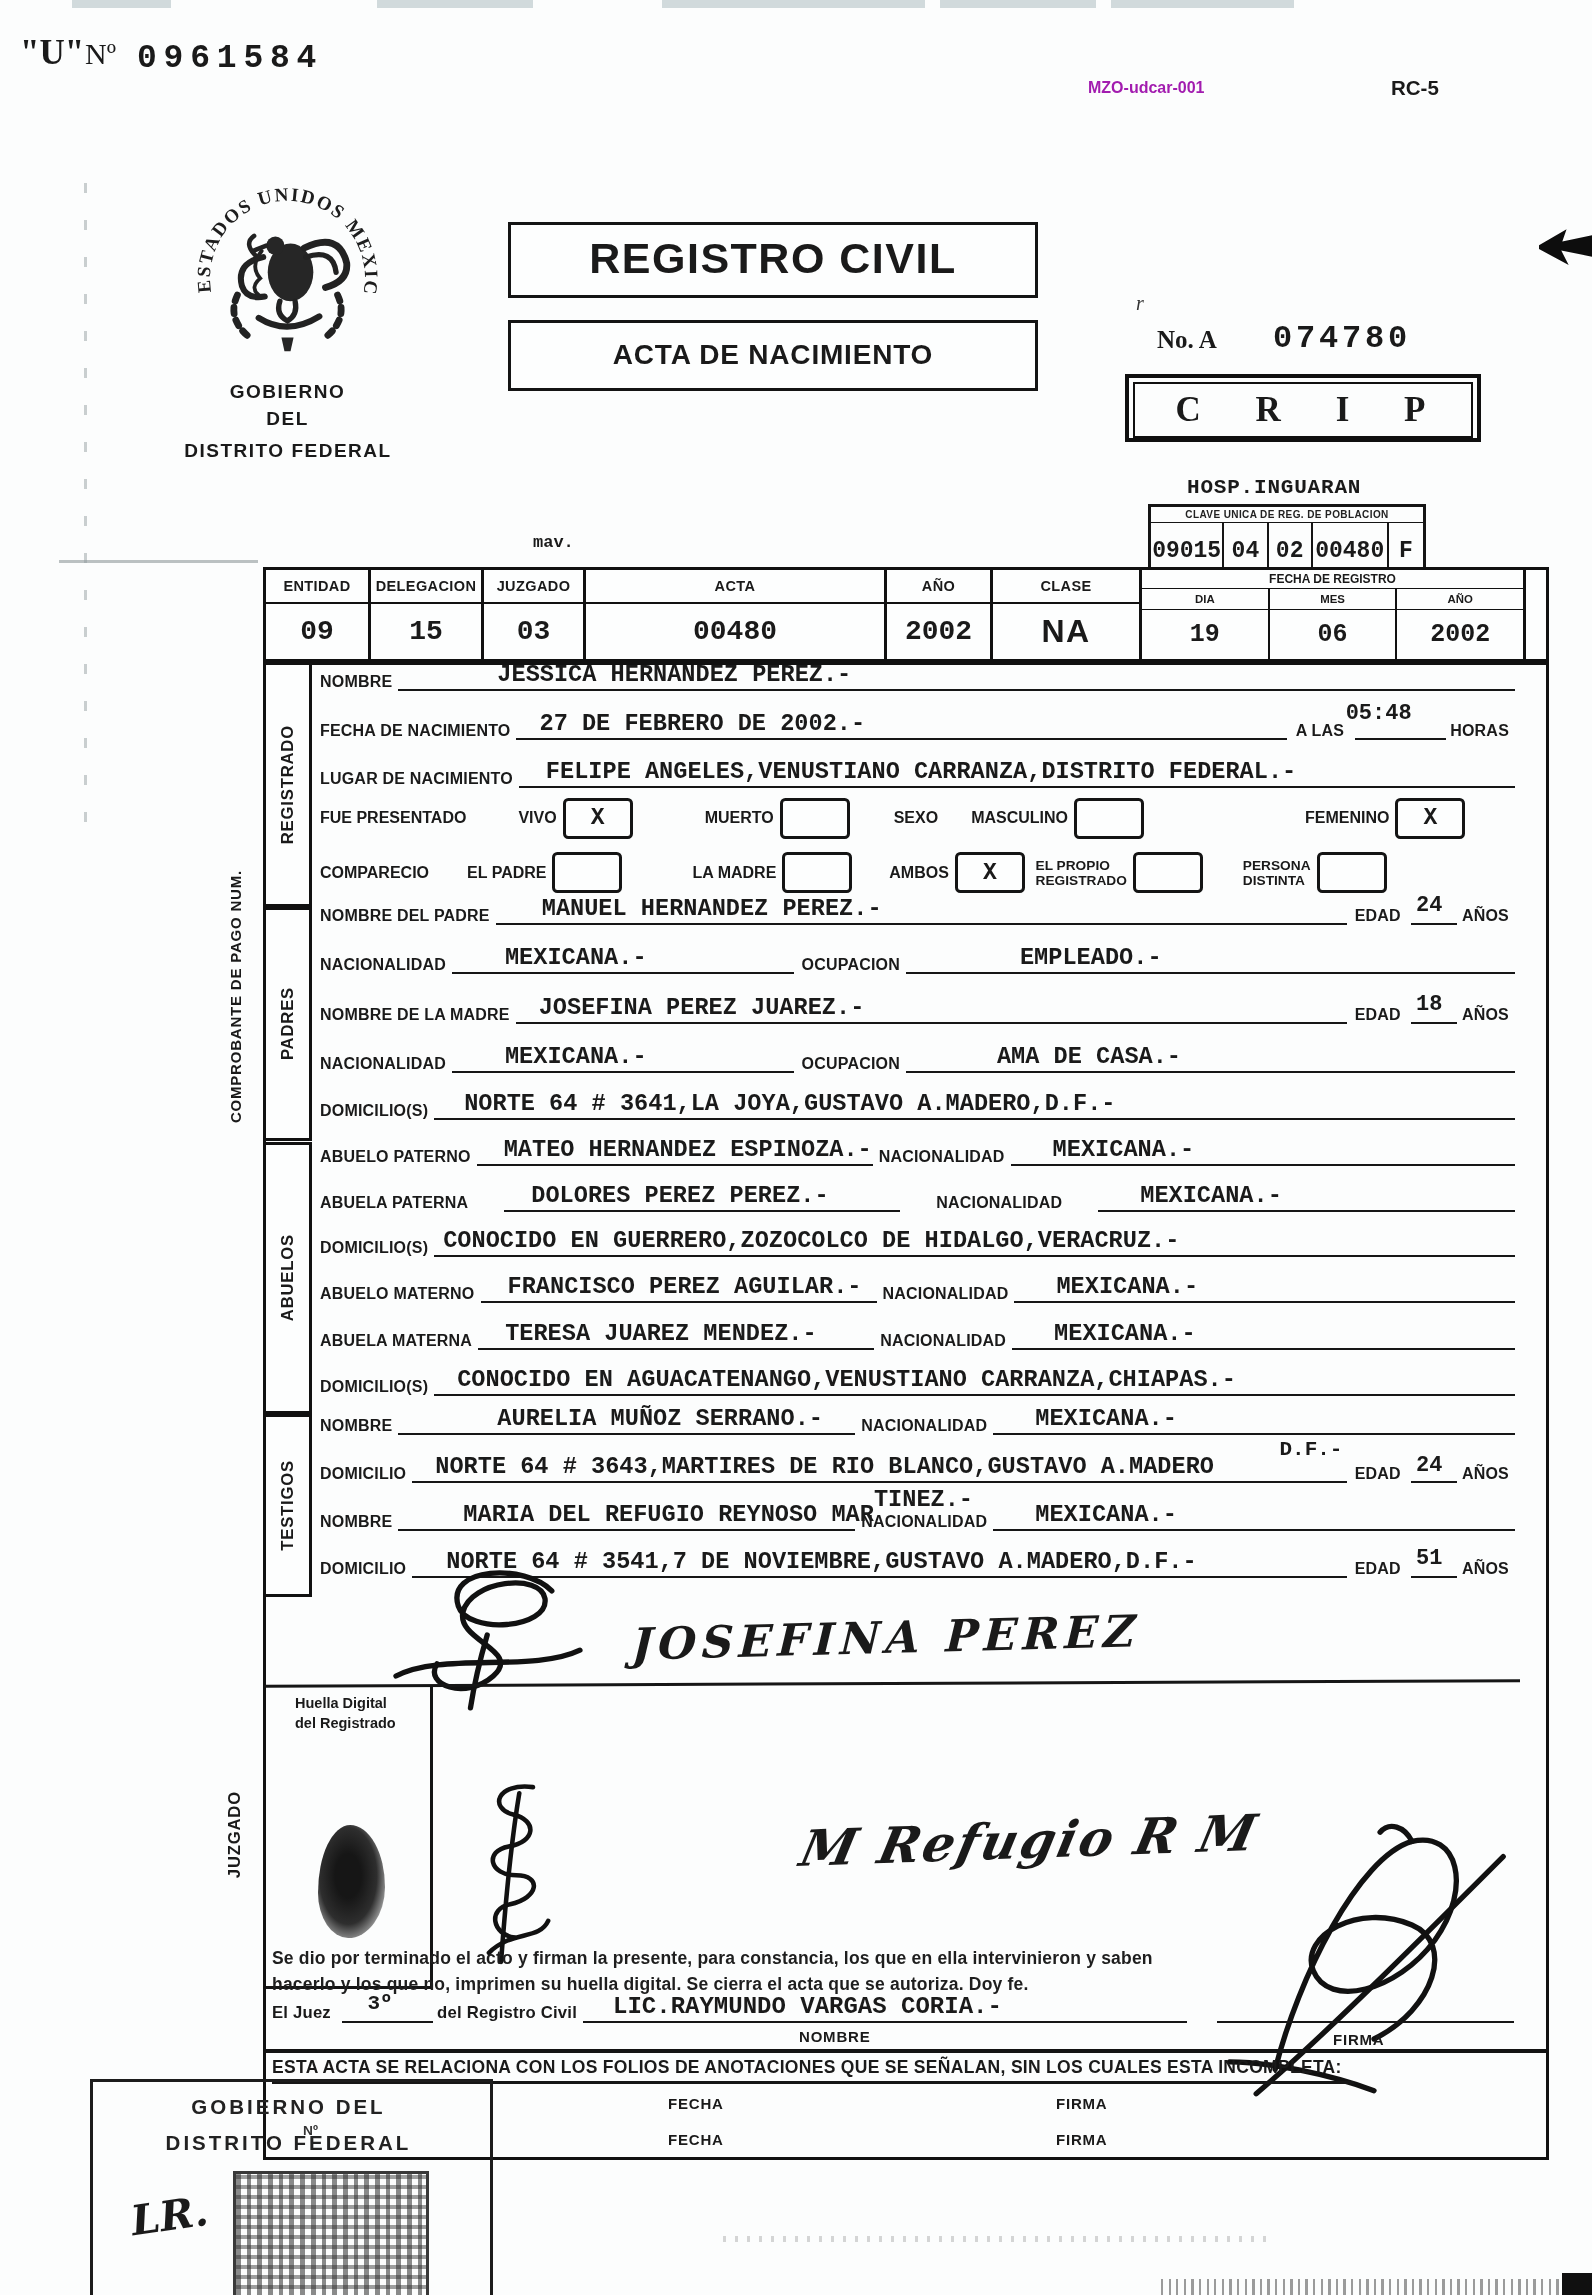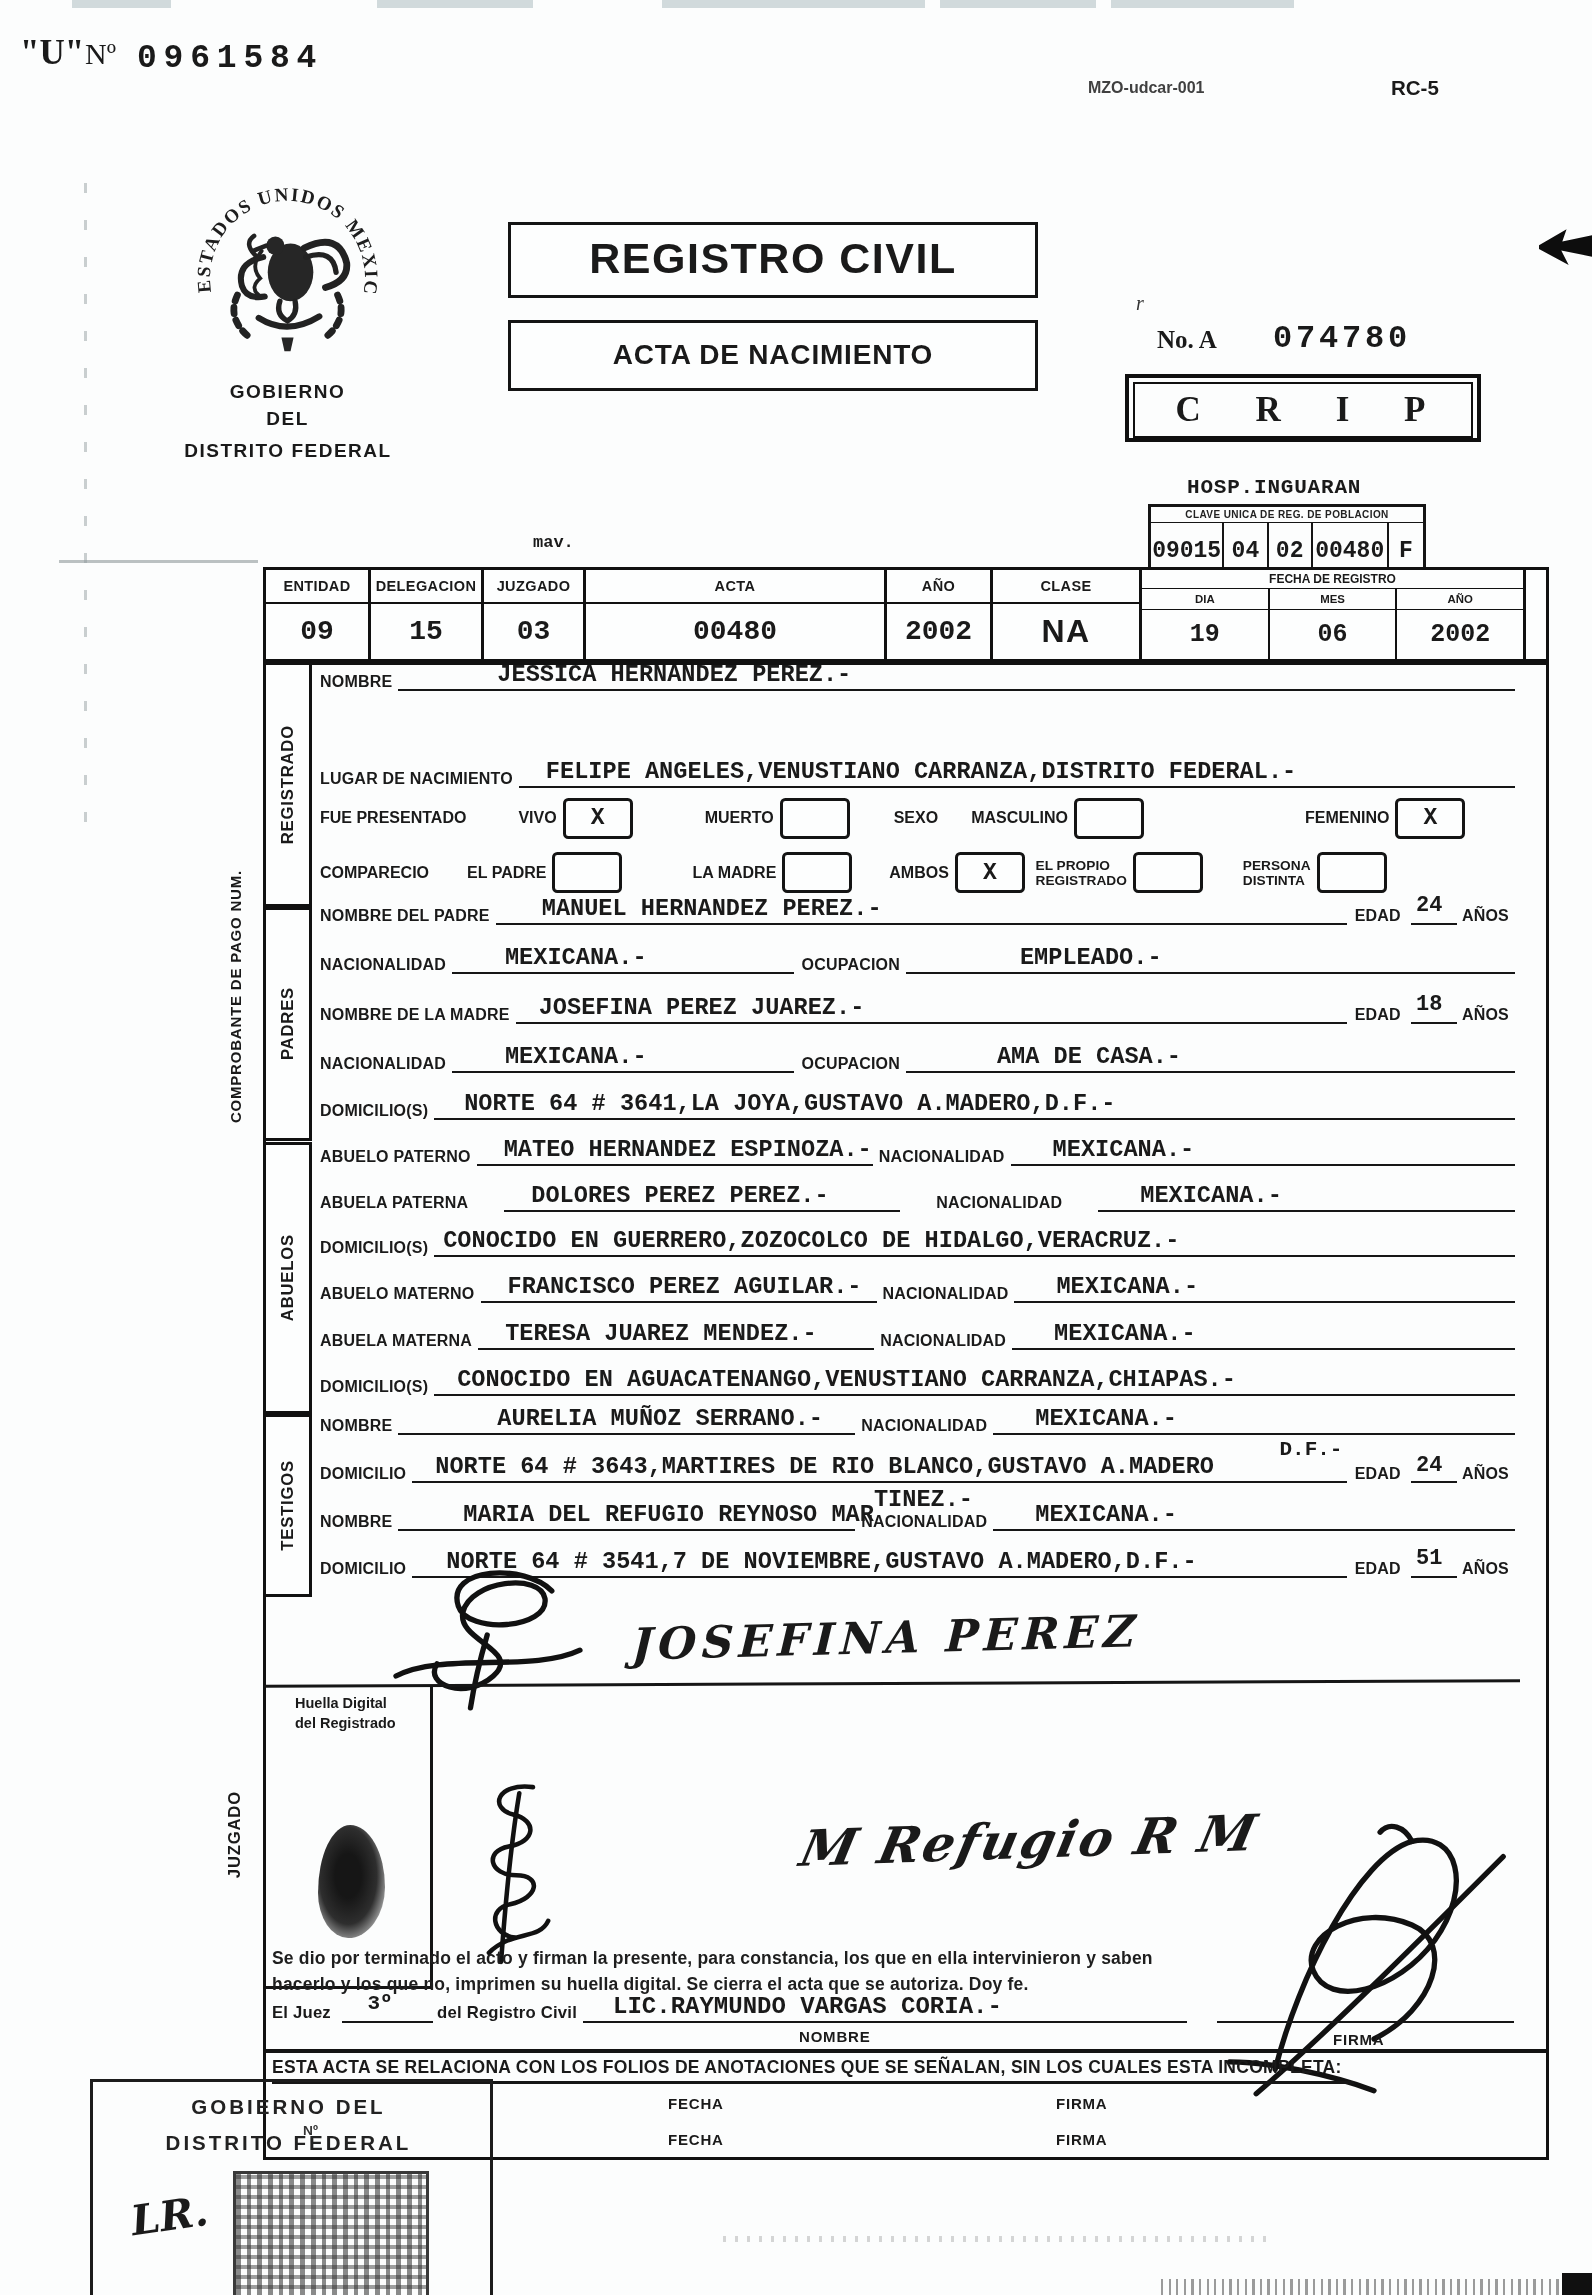--- a/index.html
+++ b/index.html
@@ -75,21 +75,21 @@
   <div class="topstrip" style="left:72px;width:99px"></div>
   <div class="topstrip" style="left:377px;width:156px"></div>
   <div class="topstrip" style="left:662px;width:263px"></div>
   <div class="topstrip" style="left:940px;width:156px"></div>
   <div class="topstrip" style="left:1111px;width:183px"></div>
   <div class="dotline" style="left:84px;top:183px;height:647px"></div>
 
   <div class="abs serif" style="left:20px;top:33px;font-size:35px;font-weight:bold;">"U"</div>
   <div class="abs serif" style="left:85px;top:37px;font-size:30px;">Nº</div>
   <div class="abs mono" style="left:137px;top:40px;font-size:33px;letter-spacing:6.8px;">0961584</div>
-  <div class="abs" style="left:1088px;top:79px;font-size:16px;color:#404040;font-weight:bold;">MZO-udcar-001</div>
+  <div class="abs" style="left:1088px;top:79px;font-size:16px;color:#a21caf;font-weight:bold;">MZO-udcar-001</div>
   <div class="abs" style="left:1391px;top:76px;font-size:20.5px;font-weight:bold;">RC-5</div>
 
   <svg class="abs" style="left:190px;top:166px;" width="195" height="205" viewBox="0 0 256 270">
     <defs>
         <path id="ring" d="M 28,168 A 102,102 0 1 1 228,168"></path>
       </defs>
     <circle cx="128" cy="132" r="112" fill="none" stroke="none"></circle>
     <text font-family="Liberation Serif, serif" font-size="25" font-weight="bold" fill="#1d1d1d" letter-spacing="2.5">
       <textPath href="#ring" startOffset="2">ESTADOS UNIDOS MEXICANOS</textPath>
     </text>
@@ -206,20 +206,31 @@
   <div class="strip" style="left:263px;top:1414px;width:49px;height:183px;box-sizing:border-box;">
       <span class="vtext">TESTIGOS</span>
     </div>
 
   <div class="frow" style="left:320px;top:650px;width:1195px;">
     <span class="flbl">NOMBRE</span>
     <span class="fline grow">
         <span class="fval" style="left:99px">JESSICA HERNANDEZ PEREZ.-</span>
       </span>
   </div>
+  <div class="frow" style="left:320px;top:699px;width:1195px;">
+    <span class="flbl">FECHA DE NACIMIENTO</span>
+    <span class="fline grow">
+        <span class="fval" style="left:23px">27 DE FEBRERO DE 2002.-</span>
+      </span>
+    <span class="flbl" style="margin-left:9px">A LAS</span>
+    <span class="sline" style="width:91px">
+        <span class="fval" style="left:-9px;bottom:12px;font-size:22px;">05:48</span>
+      </span>
+    <span class="flbl">HORAS</span>
+  </div>
   <div class="frow" style="left:320px;top:747px;width:1195px;">
     <span class="flbl">LUGAR DE NACIMIENTO</span>
     <span class="fline grow">
         <span class="fval" style="left:27px">FELIPE ANGELES,VENUSTIANO CARRANZA,DISTRITO FEDERAL.-</span>
       </span>
   </div>
 
   <div class="cbrow" style="left:320px;top:795px;height:46px;">
     <span class="cblbl">FUE PRESENTADO</span>
     <span class="cblbl" style="margin-left:46px">VIVO</span>

